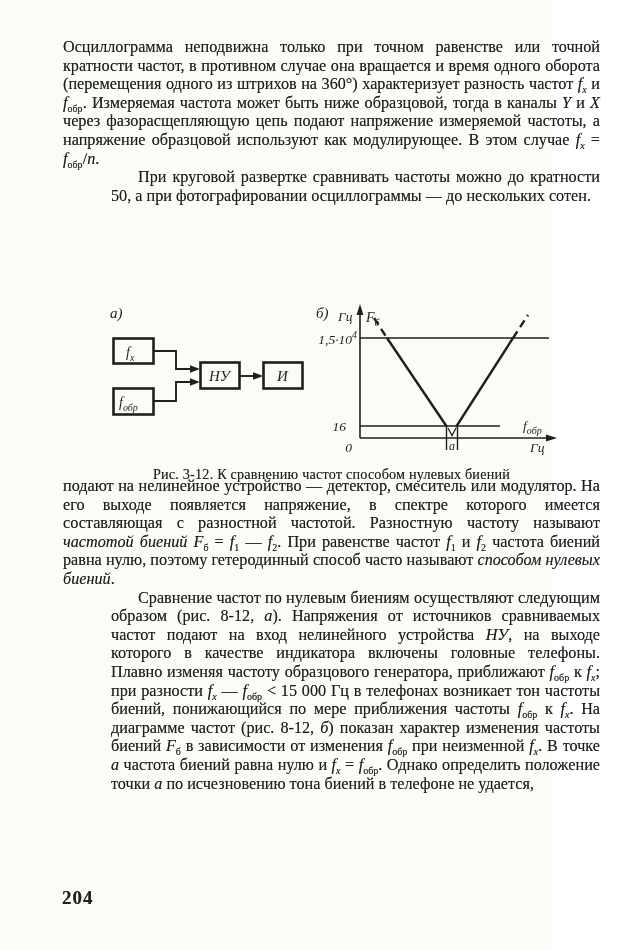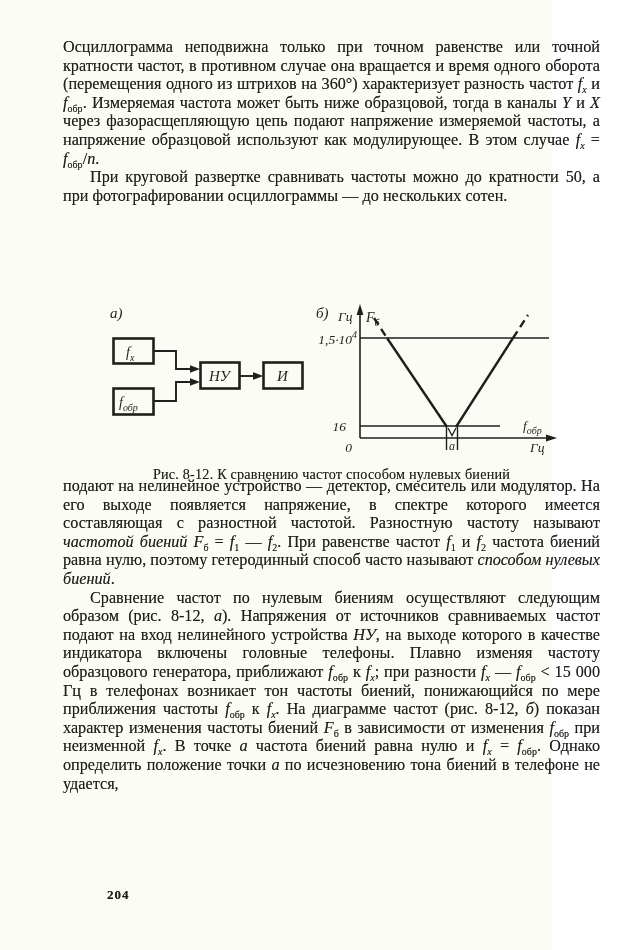--- a/index.html
+++ b/index.html
@@ -10,35 +10,34 @@
     font-family:"Liberation Serif", serif;
     color:#211f1b;
   }
   .text-block{
     position:absolute;left:63px;width:537px;
     font-size:16.2px;line-height:18.6px;
     text-align:justify;
     text-shadow:0 0 .4px rgba(20,18,14,.55);
   }
   .text-block p{margin:0;padding:0;}
-  .text-block p.indent{text-indent:27px;}
+  .text-block p.indent{text-indent:27px;margin-left:48px;}
   sub{font-size:.62em;line-height:0;}
   .top-text{top:38px;}
   .bottom-text{top:477px;}
   .figure-svg{position:absolute;left:88px;top:294px;pointer-events:none;}
   .caption{
     position:absolute;left:63px;top:466px;width:537px;
     text-align:center;font-size:14.2px;letter-spacing:.2px;
     text-shadow:0 0 .4px rgba(20,18,14,.5);
   }
   .page-number{
     position:absolute;left:62px;top:887px;
-    font-size:13px;font-weight:bold;letter-spacing:1px;
+    font-size:19px;font-weight:bold;letter-spacing:1px;
     text-shadow:0 0 .4px rgba(20,18,14,.6);
-    margin-left:45px;
   }
   
   text{fill:#211f1b;font-family:"Liberation Serif", serif;}
   .it{font-style:italic;}
   .lbl15{font-size:15px;}
   .lbl14{font-size:14px;}
   .lbl13{font-size:13.5px;}
   .sub-sm{font-size:10px;}
 </style>
 </head>
@@ -100,21 +99,21 @@
       <line x1="456" y1="427" x2="513" y2="338" stroke="#211f1b" stroke-width="2.4"></line>
       <line x1="513" y1="338" x2="528" y2="315" stroke="#211f1b" stroke-width="2.4" stroke-dasharray="8 5"></line>
 
       <line x1="446.5" y1="427" x2="446.5" y2="450" stroke="#211f1b" stroke-width="1.4"></line>
       <line x1="457.5" y1="427" x2="457.5" y2="450" stroke="#211f1b" stroke-width="1.4"></line>
       <polyline points="448,428 452,435.5 456,428" fill="none" stroke="#211f1b" stroke-width="1.3"></polyline>
       <text class="it" x="452" y="450" font-size="12" text-anchor="middle">а</text>
     </g>
   </svg>
 
-  <div class="caption">Рис. 8-12. К сравнению частот способом нулевых биений</div>
+  <div class="caption">Рис. 3-12. К сравнению частот способом нулевых биений</div>
 
   <div class="text-block bottom-text">
     <p>подают на нелинейное устройство — детектор, смеситель или модулятор. На его выходе появляется напряжение, в спектре которого имеется составляющая с разностной частотой. Разностную частоту называют <i>частотой биений</i> <i>F</i><sub>б</sub> = <i>f</i><sub>1</sub> — <i>f</i><sub>2</sub>. При равенстве частот <i>f</i><sub>1</sub> и <i>f</i><sub>2</sub> частота биений равна нулю, поэтому гетеродинный способ часто называют <i>способом нулевых биений</i>.</p>
     <p class="indent">Сравнение частот по нулевым биениям осуществляют следующим образом (рис. 8-12, <i>а</i>). Напряжения от источников сравниваемых частот подают на вход нелинейного устройства <i>НУ</i>, на выходе которого в качестве индикатора включены головные телефоны. Плавно изменяя частоту образцового генератора, приближают <i>f</i><sub>обр</sub> к <i>f<sub>x</sub></i>; при разности <i>f<sub>x</sub></i> — <i>f</i><sub>обр</sub> &lt; 15 000 Гц в телефонах возникает тон частоты биений, понижающийся по мере приближения частоты <i>f</i><sub>обр</sub> к <i>f<sub>x</sub></i>. На диаграмме частот (рис. 8-12, <i>б</i>) показан характер изменения частоты биений <i>F</i><sub>б</sub> в зависимости от изменения <i>f</i><sub>обр</sub> при неизменной <i>f<sub>x</sub></i>. В точке <i>а</i> частота биений равна нулю и <i>f<sub>x</sub></i> = <i>f</i><sub>обр</sub>. Однако определить положение точки <i>а</i> по исчезновению тона биений в телефоне не удается,</p>
   </div>
 
   <div class="page-number">204</div>
 
 </div>
 

